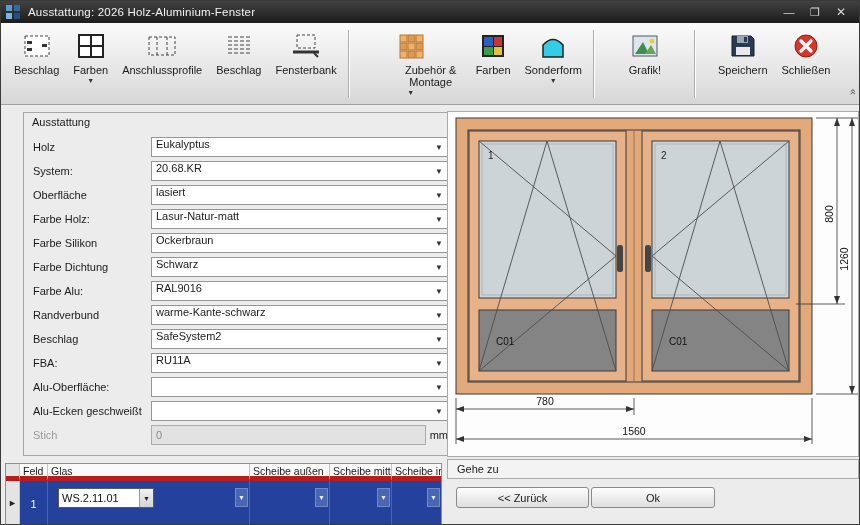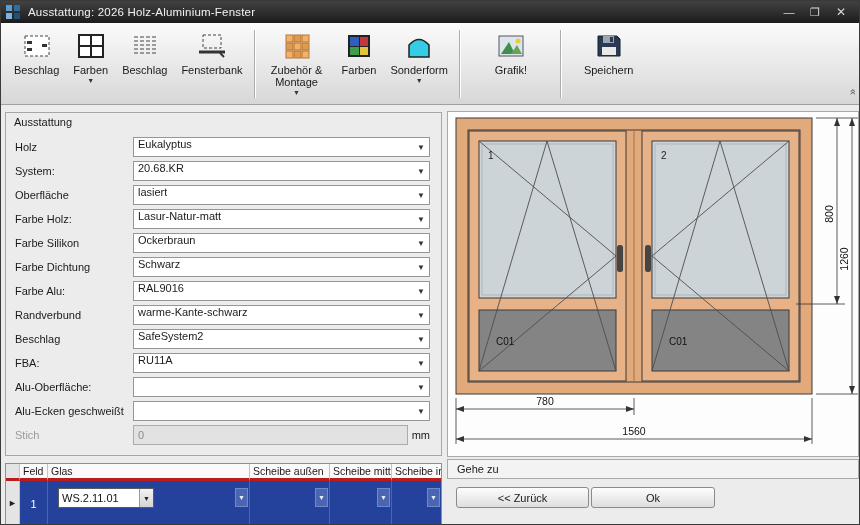--- a/index.html
+++ b/index.html
@@ -12,45 +12,45 @@
   .titlebar .app-ico{width:16px;height:16px;margin-right:6px;display:flex;align-items:center;}
   .titlebar .ttl{flex:1;font-size:11.5px;letter-spacing:.2px;white-space:nowrap;overflow:hidden;}
   .winbtn{width:26px;height:18px;display:flex;align-items:center;justify-content:center;color:#d8d8d8;font-size:11px;cursor:default;}
   .winbtn.close{font-size:12px;}
 
   
   .toolbar{position:absolute;left:0;top:22px;right:0;height:82px;background:linear-gradient(#fbfbfb,#d7d7d7);border-bottom:1px solid #a0a0a0;display:flex;align-items:stretch;padding:3px 2px 2px 6px;position:absolute;}
   .tbtn{display:flex;flex-direction:column;align-items:center;padding:3px 6px 1px;min-width:46px;border:1px solid transparent;border-radius:2px;}
   .tbtn .ticon{height:32px;display:flex;align-items:center;justify-content:center;}
   .tbtn .tlabel{text-align:center;line-height:12px;margin-top:2px;white-space:nowrap;}
-  .tbtn .tlabel.wrap{white-space:normal;width:62px;}
+  .tbtn .tlabel.wrap{white-space:normal;width:62px;margin-left:40px;}
   .tbtn .tarrow{font-size:7px;line-height:7px;color:#333;margin-top:1px;}
   .tsep{width:1px;background:#adadad;box-shadow:1px 0 0 #fff;margin:4px 4px;}
   .tb-chevron{position:absolute;right:4px;bottom:6px;font-size:11px;color:#555;transform:rotate(-90deg);}
   .gap-l{margin-left:12px;}
   .gap-r{margin-right:10px;}
 
   
-  .group{position:absolute;left:4px;top:111px;width:437px;height:344px;border:1px solid #a6a6a6;background:#ececec;}
+  .group{position:absolute;left:22px;top:111px;width:437px;height:344px;border:1px solid #a6a6a6;background:#ececec;}
   .group-title{position:absolute;left:8px;top:3px;}
   .formrows{position:absolute;left:0;top:22px;right:0;}
   .frow{display:flex;align-items:center;height:24px;padding:0 11px 0 9px;}
   .frow label{width:118px;white-space:nowrap;overflow:hidden;}
   .combo{flex:1;height:20px;background:#fff;border:1px solid #969696;position:relative;display:flex;align-items:flex-start;padding:0 16px 0 4px;}
   .combo .ctext{white-space:nowrap;overflow:hidden;}
   .combo .carr{position:absolute;right:4px;top:50%;transform:translateY(-50%);font-size:8px;color:#333;}
   .frow.disabled label{color:#9a9a9a;}
   .stich-box{flex:1;height:20px;background:#e2e2e2;border:1px solid #ababab;color:#8c8c8c;display:flex;align-items:center;padding-left:4px;}
   .unit{width:22px;text-align:right;}
 
   
   .gtable{position:absolute;left:4px;top:462px;width:437px;height:62px;background:#fff;border:1px solid #8f8f8f;overflow:hidden;}
   .ghead,.grow{display:grid;grid-template-columns:14px 28px 202px 80px 62px 50px;}
   .ghead{height:17px;background:#fafafa;}
-  .gh{border-right:1px solid #c4c4c4;border-bottom:3px solid #b91c1c;padding:1px 3px;font-size:10.5px;white-space:nowrap;overflow:hidden;}
+  .gh{border-right:1px solid #c4c4c4;border-bottom:5px solid #b91c1c;padding:1px 3px;font-size:10.5px;white-space:nowrap;overflow:hidden;}
   .gh.gm{background:#e4e4e4;}
   .grow{height:45px;}
   .gc{position:relative;background:#24419b;border-right:1px solid #4a63b4;color:#fff;overflow:hidden;}
   .gc.gm{background:#e4e4e4;border-right:1px solid #c4c4c4;display:flex;align-items:center;justify-content:center;color:#222;}
   .rowarrow{font-size:9px;line-height:9px;}
   .gc.feld{display:flex;align-items:center;justify-content:center;font-size:11px;}
   .gcombo{position:absolute;left:10px;top:7px;width:96px;height:20px;background:#fff;border:1px solid #5a5a5a;color:#111;display:flex;align-items:center;}
   .gcombo .gtext{flex:1;padding-left:3px;white-space:nowrap;overflow:hidden;}
   .gcombo .gbtn{width:14px;height:100%;background:linear-gradient(#f2f2f2,#d4d4d4);border-left:1px solid #9a9a9a;display:flex;align-items:center;justify-content:center;font-size:7px;color:#222;}
   .cellarrow{position:absolute;right:1px;top:7px;width:13px;height:19px;background:#4b66b0;border:1px solid #7288cc;display:flex;align-items:center;justify-content:center;font-size:7px;color:#e8ecff;}
@@ -101,20 +101,30 @@
         <svg width="30" height="26" viewBox="0 0 30 26">
             <rect x="3" y="2" width="24" height="22" fill="#fff" stroke="#222" stroke-width="2"></rect>
             <line x1="15" y1="2" x2="15" y2="24" stroke="#222" stroke-width="2"></line>
             <line x1="3" y1="13" x2="27" y2="13" stroke="#222" stroke-width="2"></line>
           </svg>
       </span>
       <span class="tlabel">Farben</span>
       <span class="tarrow">▼</span>
     </div>
 
+    <div class="tbtn">
+      <span class="ticon">
+        <svg width="30" height="26" viewBox="0 0 30 26">
+            <rect x="2" y="4" width="26" height="18" fill="none" stroke="#444" stroke-dasharray="3,2"></rect>
+            <line x1="10" y1="4" x2="10" y2="22" stroke="#444" stroke-dasharray="3,2"></line>
+            <line x1="20" y1="4" x2="20" y2="22" stroke="#444" stroke-dasharray="3,2"></line>
+          </svg>
+      </span>
+      <span class="tlabel">Anschlussprofile</span>
+    </div>
 
     <div class="tbtn">
       <span class="ticon">
         <svg width="30" height="26" viewBox="0 0 30 26">
             <line x1="4" y1="4" x2="26" y2="4" stroke="#444" stroke-dasharray="4,2"></line>
             <line x1="4" y1="8" x2="26" y2="8" stroke="#444" stroke-dasharray="4,2"></line>
             <line x1="4" y1="12" x2="26" y2="12" stroke="#444" stroke-dasharray="4,2"></line>
             <line x1="4" y1="16" x2="26" y2="16" stroke="#444" stroke-dasharray="4,2"></line>
             <line x1="4" y1="20" x2="26" y2="20" stroke="#444" stroke-dasharray="4,2"></line>
           </svg>
@@ -199,20 +209,29 @@
         <svg width="28" height="26" viewBox="0 0 28 26">
             <path d="M3 3 h19 l3 3 v17 h-22 z" fill="#2b3a52" stroke="#14202e"></path>
             <rect x="8" y="3" width="11" height="7" fill="#9aa6b2"></rect>
             <rect x="15" y="4" width="3" height="5" fill="#2b3a52"></rect>
             <rect x="7" y="14" width="14" height="8" fill="#e9e9e9"></rect>
           </svg>
       </span>
       <span class="tlabel">Speichern</span>
     </div>
 
+    <div class="tbtn">
+      <span class="ticon">
+        <svg width="28" height="26" viewBox="0 0 28 26">
+            <circle cx="14" cy="13" r="11" fill="#d6372b" stroke="#931c14"></circle>
+            <path d="M9 8 L19 18 M19 8 L9 18" stroke="#fff" stroke-width="3.2" stroke-linecap="round"></path>
+          </svg>
+      </span>
+      <span class="tlabel">Schließen</span>
+    </div>
 
     <span class="tb-chevron">»</span>
   </div>
 
   <div class="group">
     <div class="group-title">Ausstattung</div>
     <div class="formrows">
 
       <div class="frow">
         <label>Holz</label>

